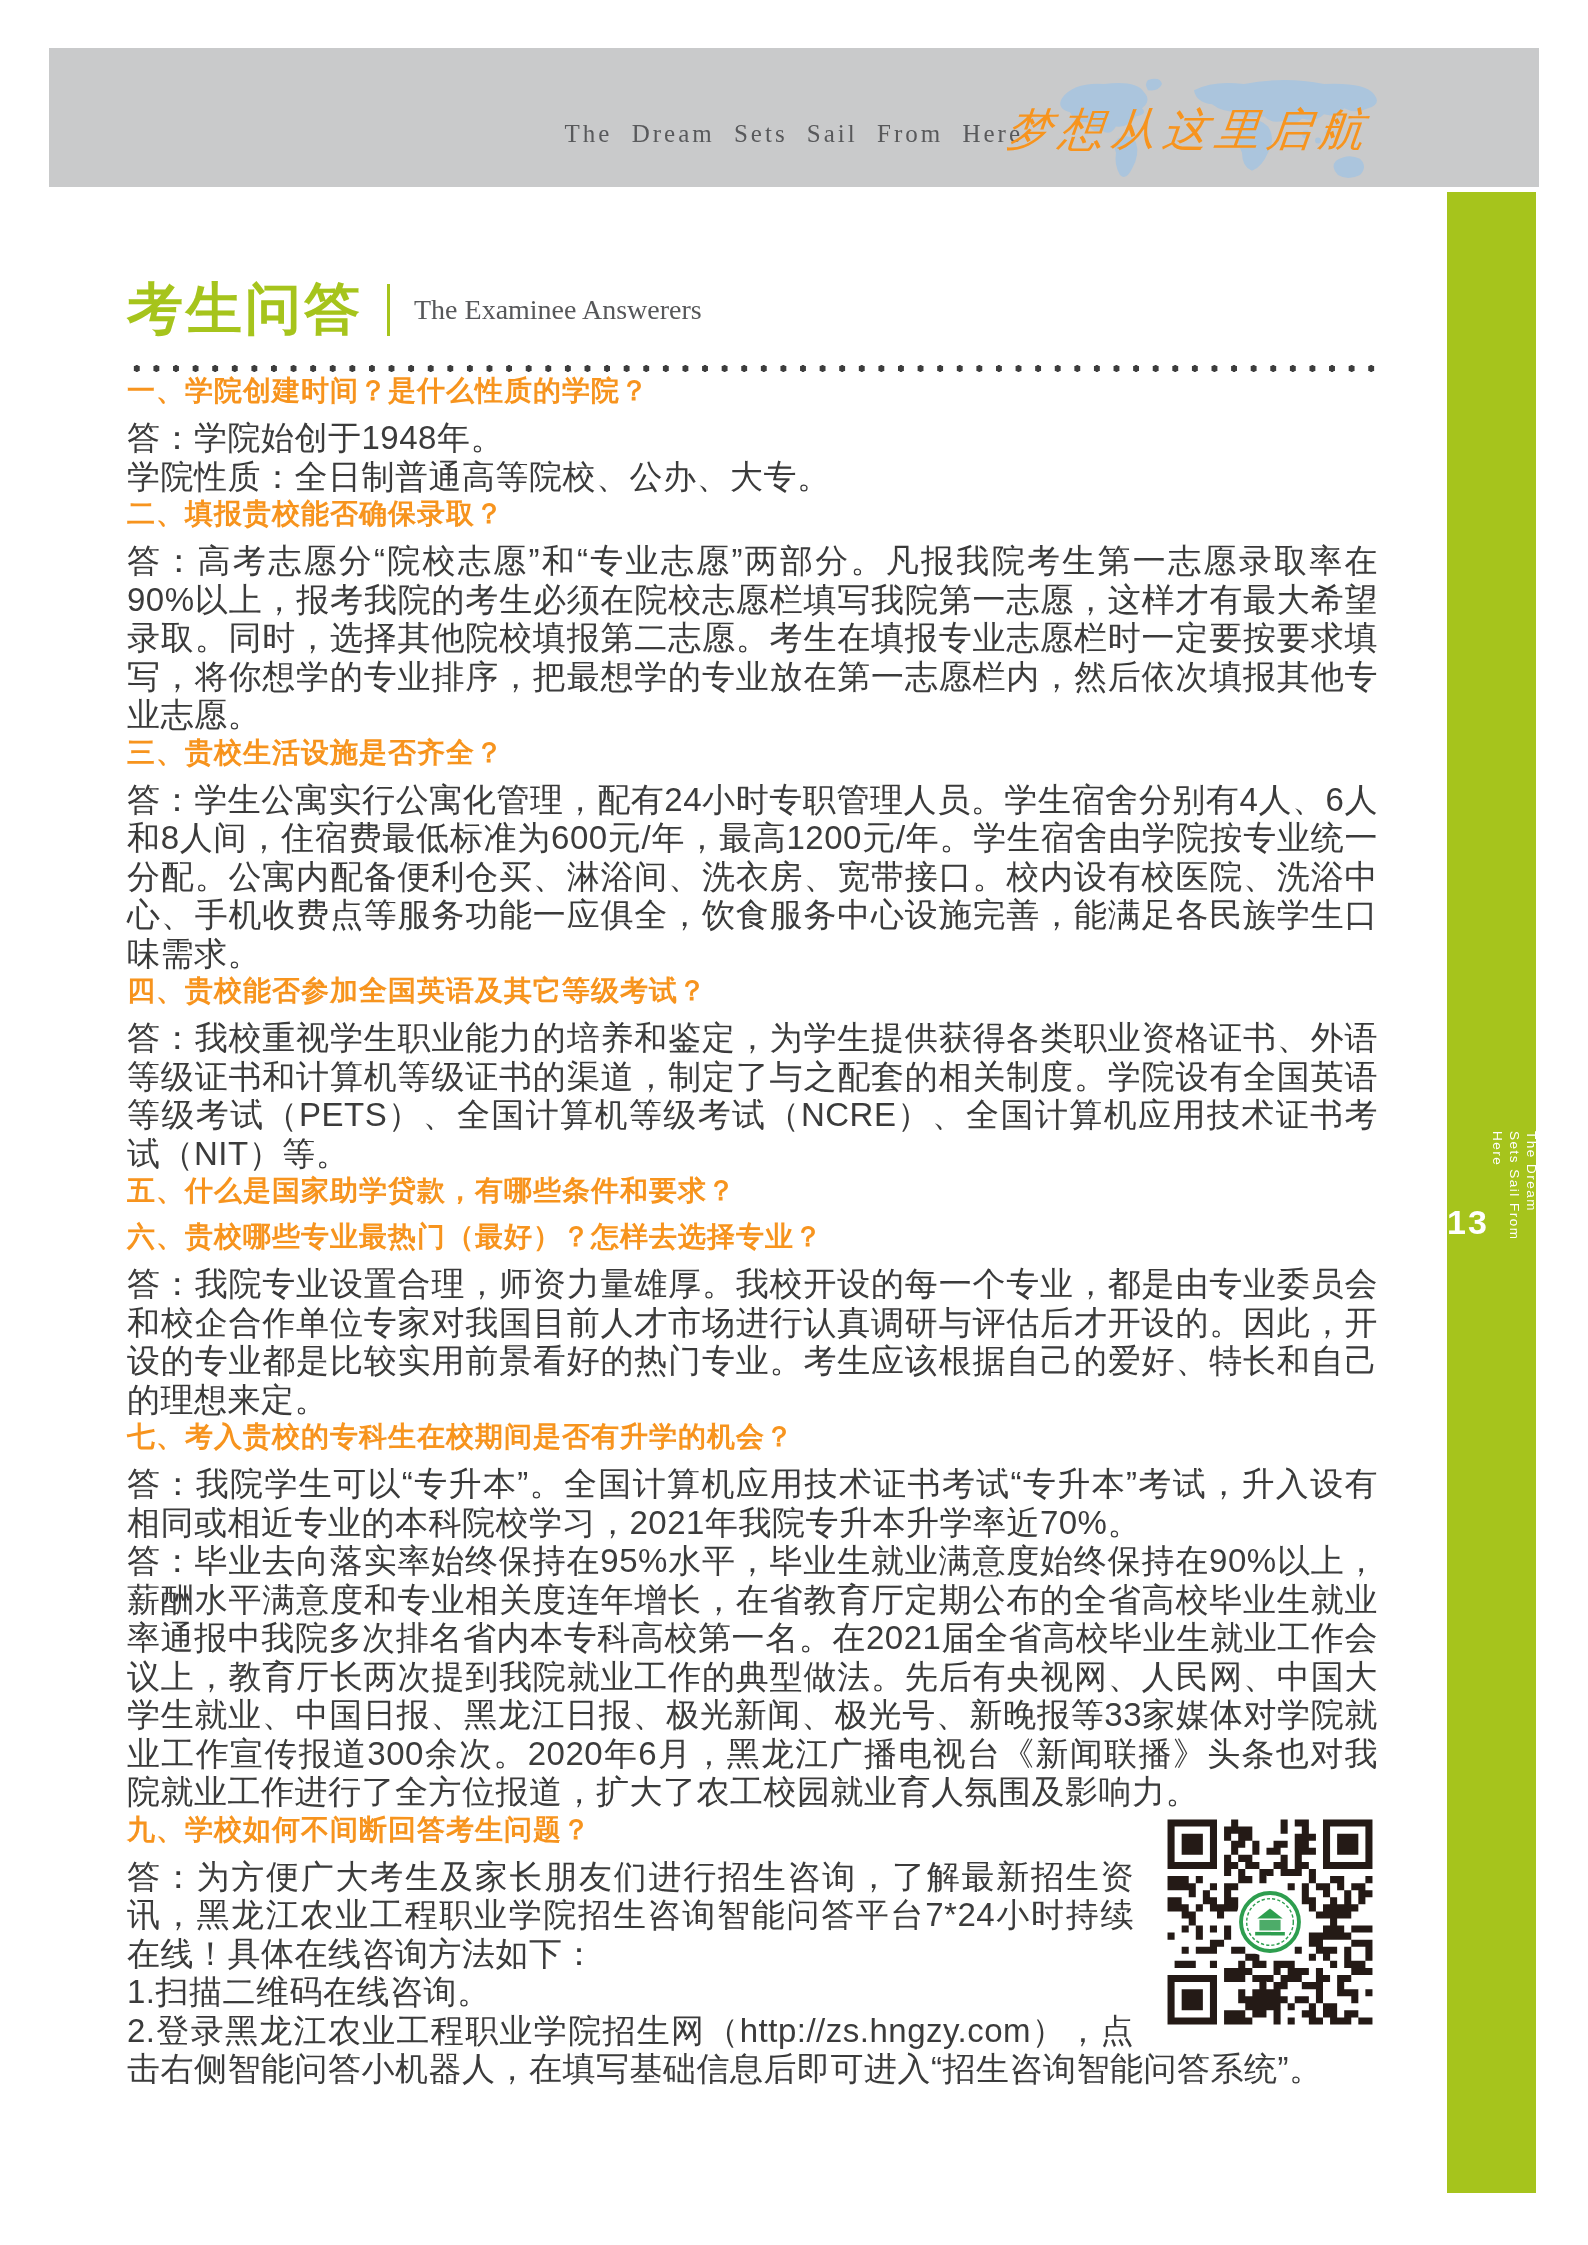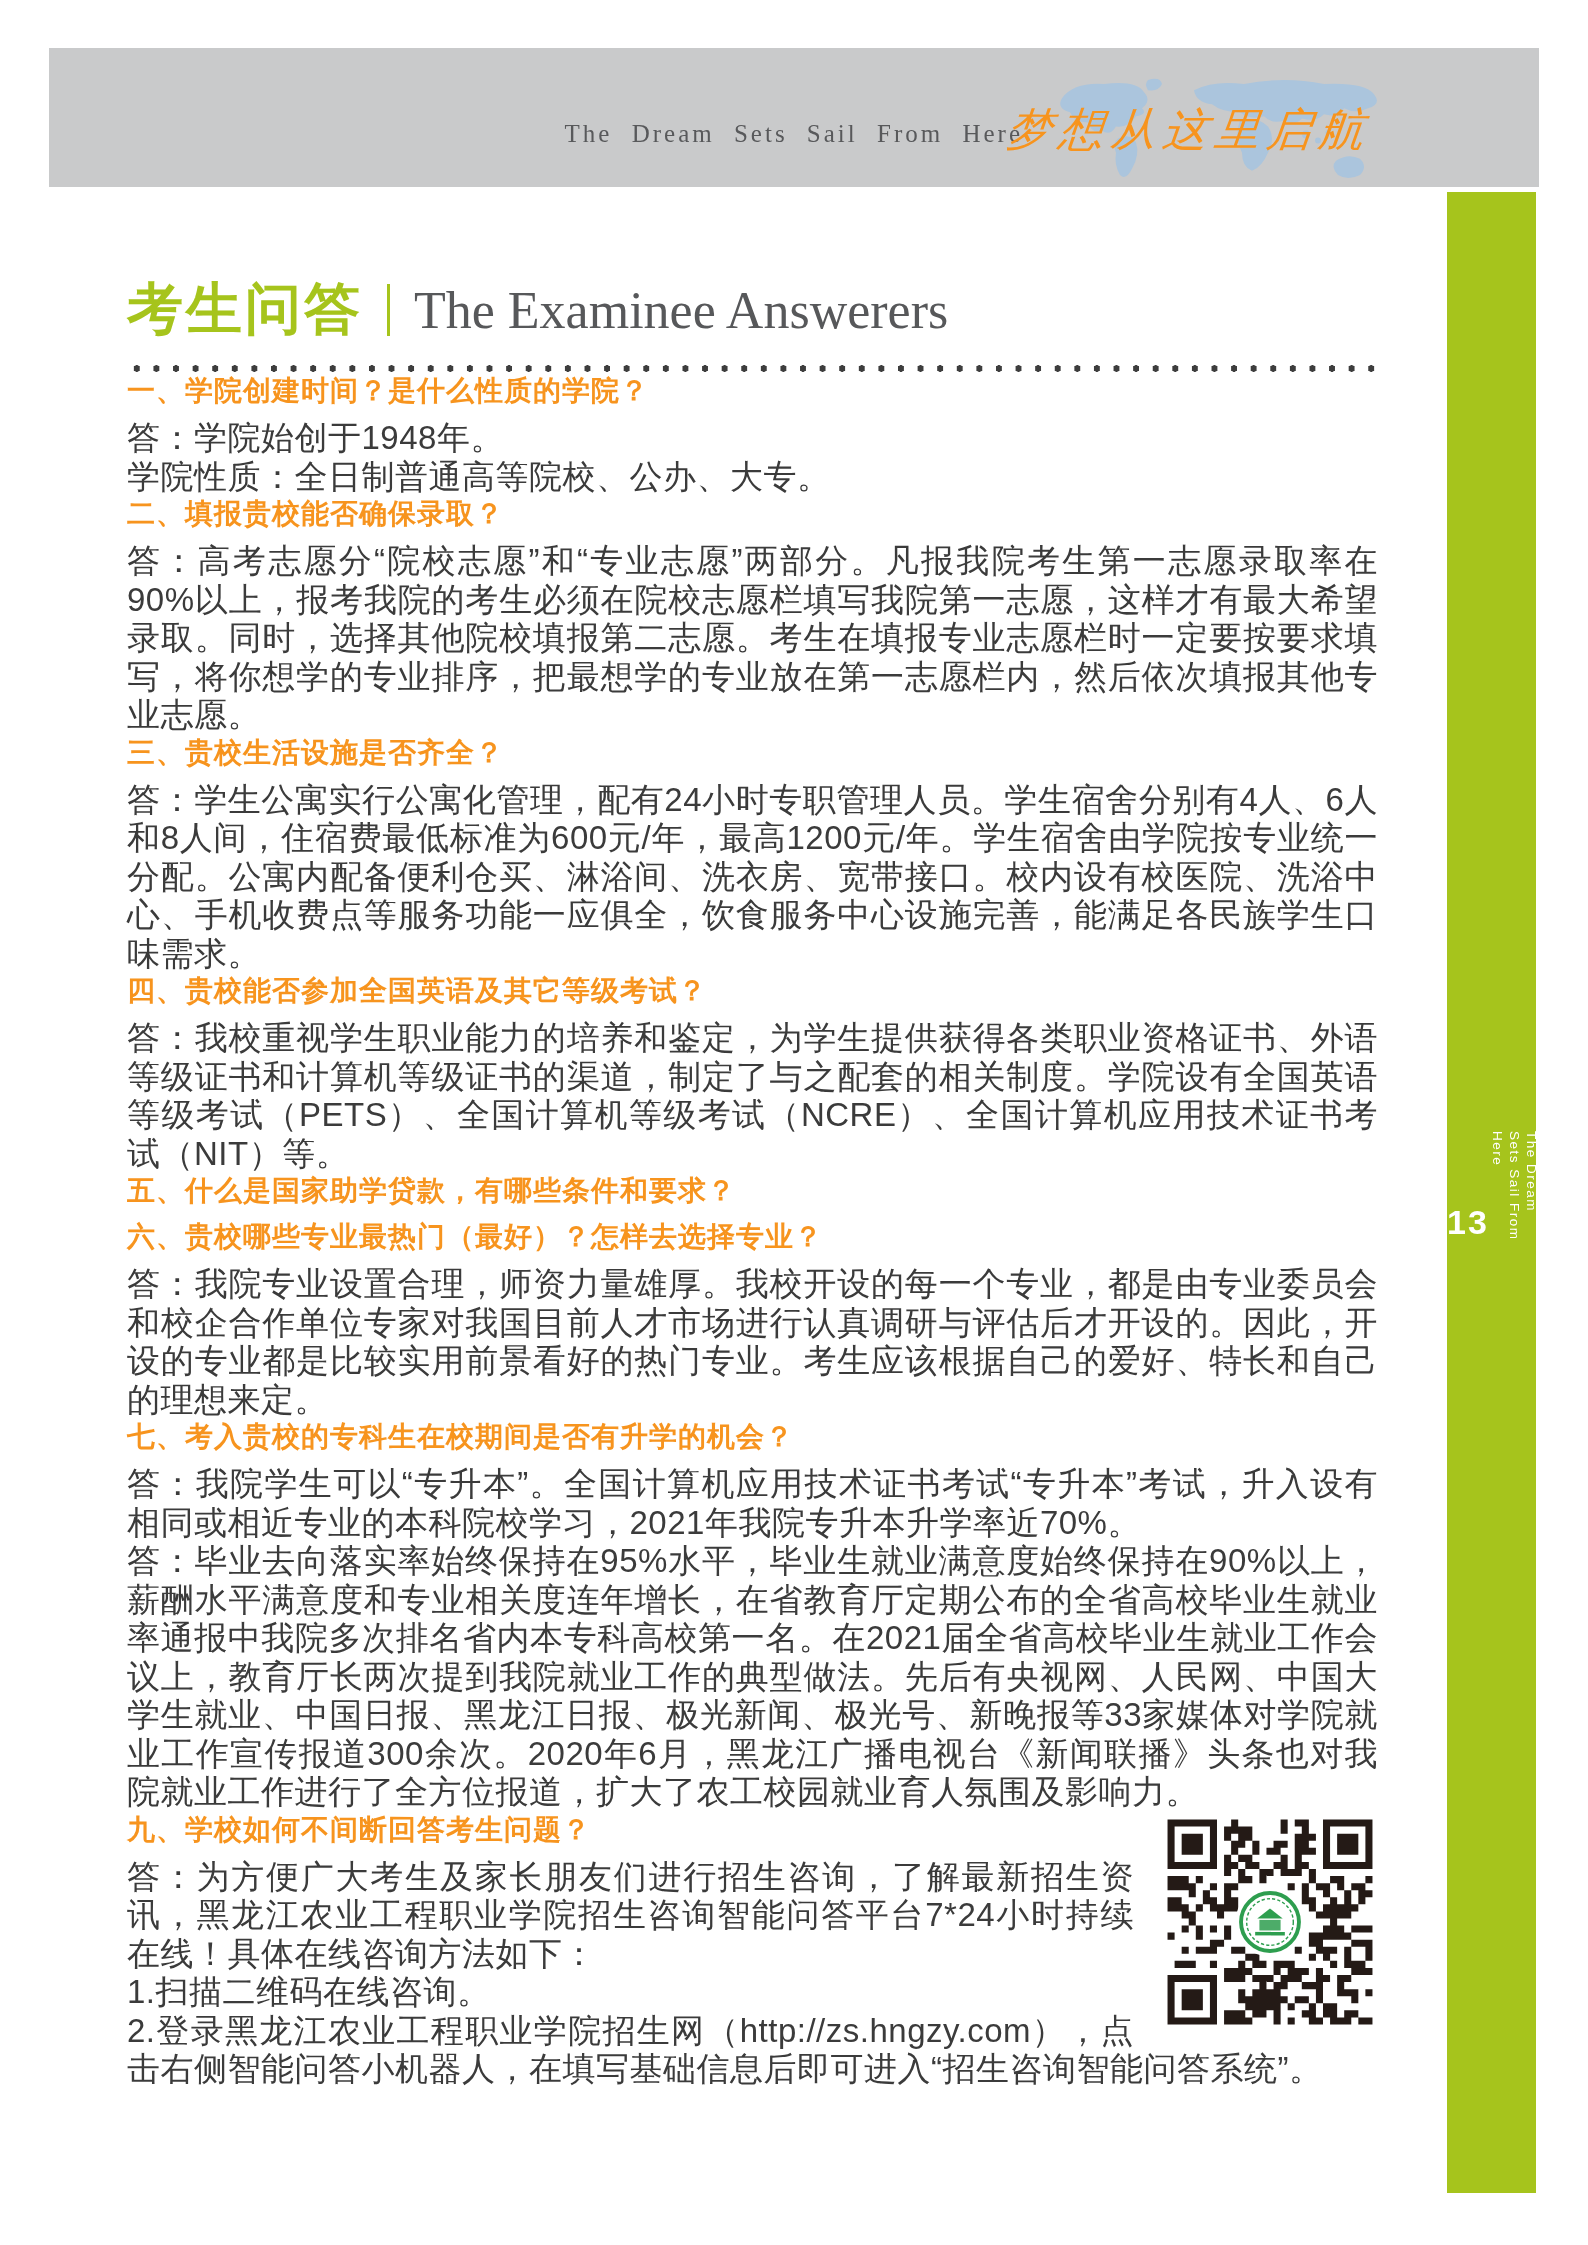--- a/index.html
+++ b/index.html
@@ -41,21 +41,21 @@
   .side-zh {
     margin-top:52px; writing-mode:vertical-rl; color:#ffffff;
     font-size:34px; letter-spacing:16px; font-weight:500;
   }
 
   
   .content { position:absolute; left:127px; top:272px; width:1251px; }
   .title-row { display:flex; align-items:center; gap:24px; }
   .title-zh { font-size:56px; font-weight:bold; color:#a6c41c; letter-spacing:3px; }
   .title-sep { width:3px; height:52px; background:#a6c41c; }
-  .title-en { font-family:"Liberation Serif", serif; font-size:52px; color:#57585a; white-space:nowrap; }
+  .title-en { font-family:"Liberation Serif", serif; font-size:28px; color:#57585a; white-space:nowrap; }
   .dots {
     margin-top:16px; height:9px;
     background-image:radial-gradient(circle 3.4px at 50% 50%, #3d3d3d 95%, rgba(61,61,61,0) 100%);
     background-size:19.6px 9px; background-repeat:repeat-x; background-position:0 50%;
   }
 
   .qa { }
   .qa h3 {
     margin:0 0 10px 0; font-size:28px; line-height:36px;
     color:#f7941e; font-weight:bold; letter-spacing:1px;

